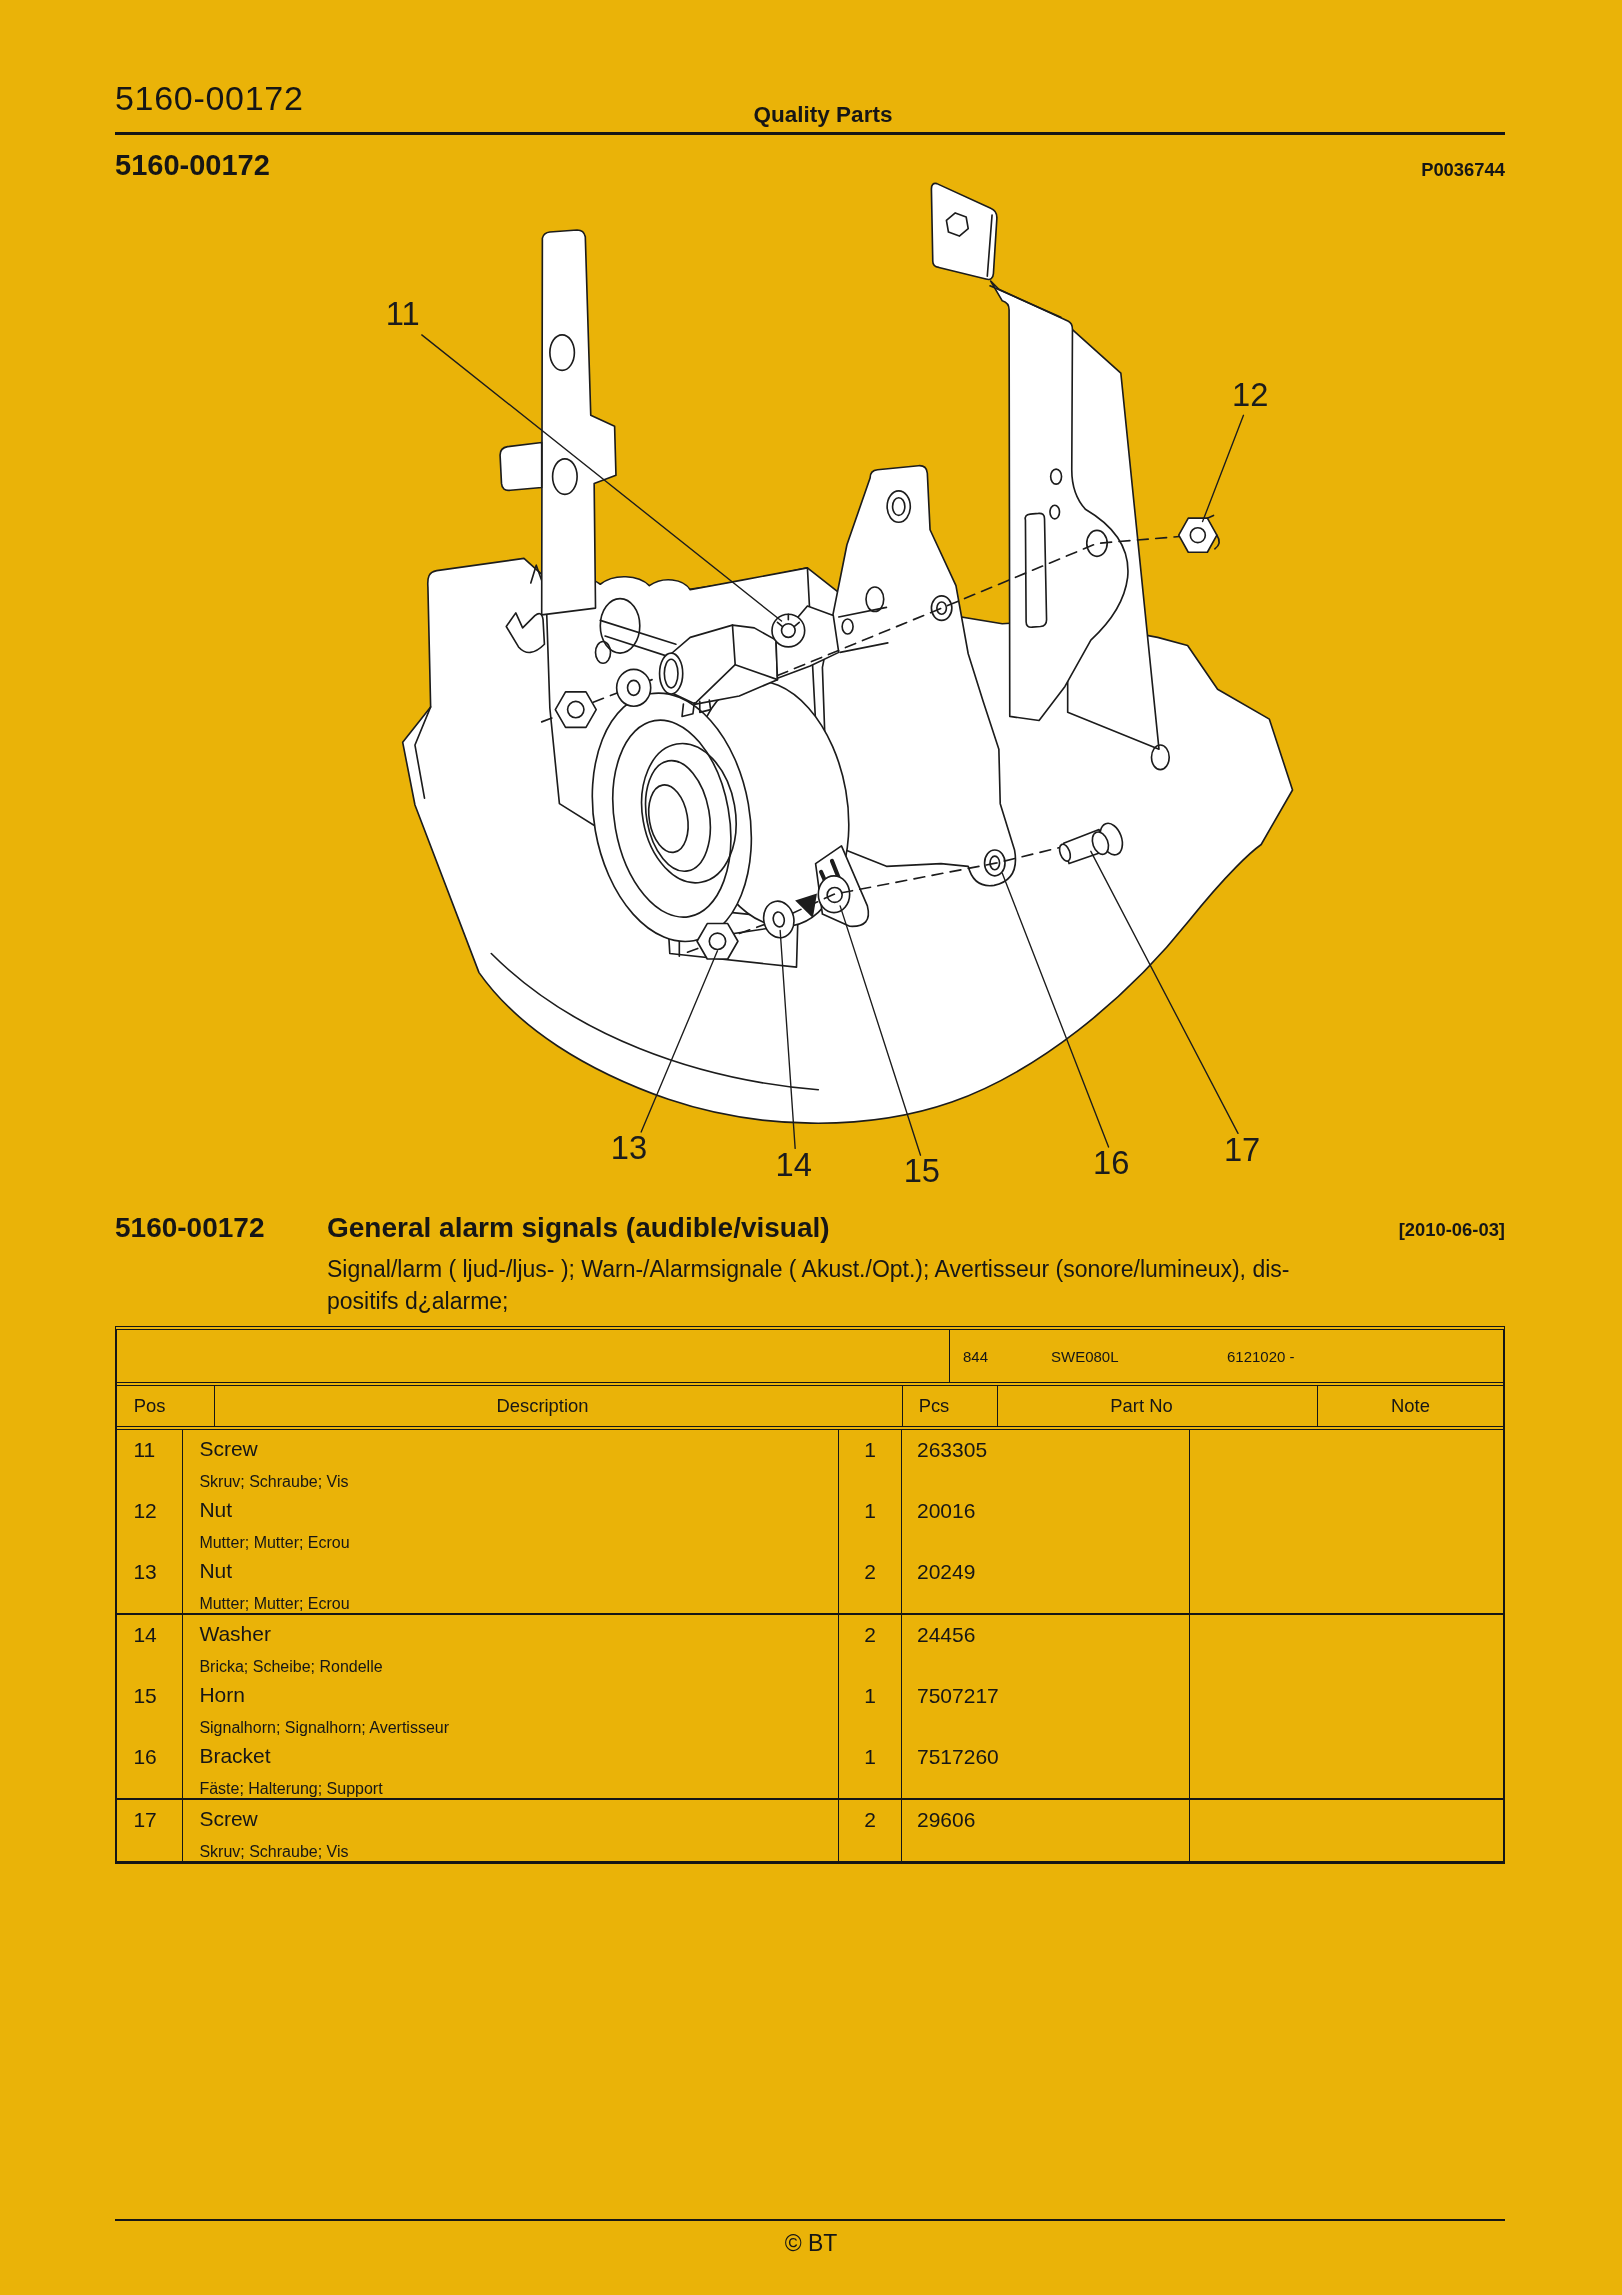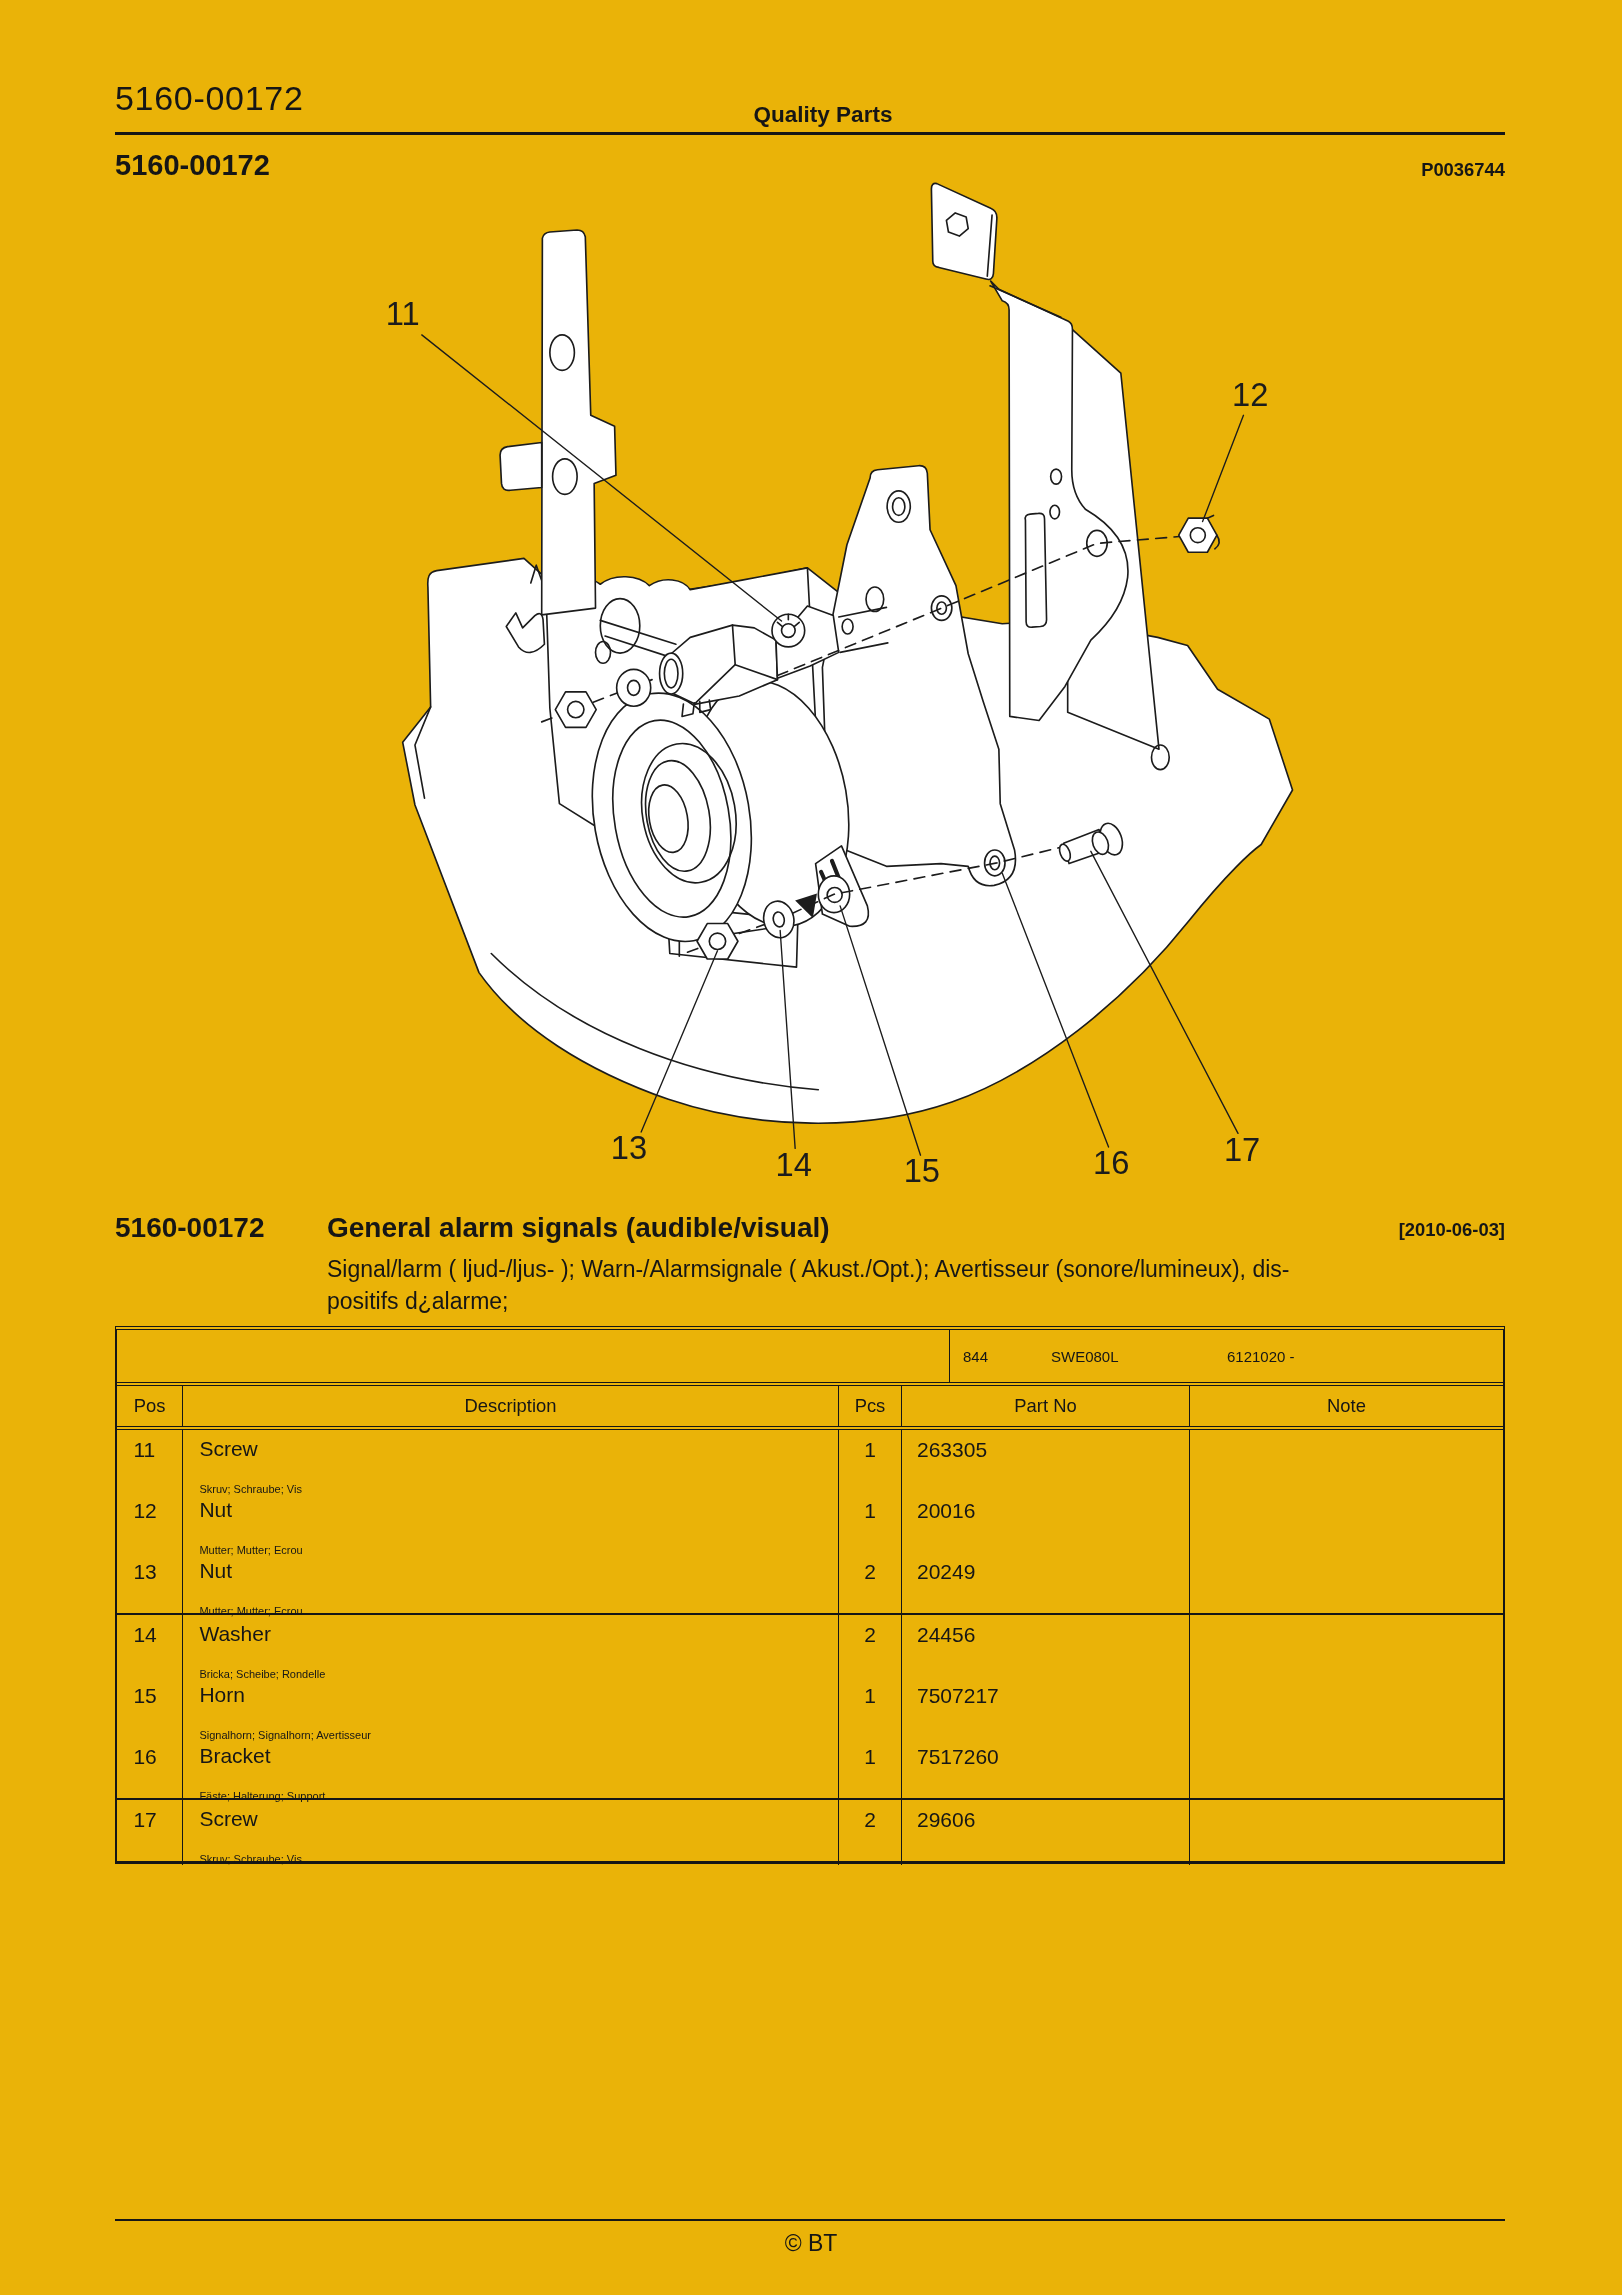--- a/index.html
+++ b/index.html
@@ -23,31 +23,31 @@
 
   
   .parts-table{left:115px;top:1326px;width:1390px;box-sizing:border-box;
                border-top:4.8px double #161616;border-bottom:3.4px solid #161616;
                border-left:2px solid #161616;border-right:2px solid #161616;}
   .band1{position:relative;height:52px;border-bottom:4.8px double #161616;font-size:15px;}
   .band1 .v-div{position:absolute;left:832px;top:0;bottom:0;width:1.4px;background:#161616;}
   .band1 .mh{position:absolute;top:50%;transform:translateY(-50%);}
   .mh-code{left:846px;} .mh-model{left:934px;} .mh-serial{left:1110px;}
   .band2{display:grid;grid-template-columns:65px 656px 63px 288px auto;height:40px;
-         border-bottom:4.8px double #161616;font-size:18.4px;}
+         border-bottom:4.8px double #161616;font-size:18.4px;gap:32px;}
   .band2 > div{display:flex;align-items:center;justify-content:center;height:100%;box-sizing:border-box;}
   .band2 > div + div{border-left:1.4px solid #161616;}
   .trow{display:grid;grid-template-columns:65px 656px 63px 288px auto;height:61px;}
   .trow > div{box-sizing:border-box;}
   .trow > div + div{border-left:1.4px solid #161616;}
   .trow.group-end{border-bottom:2.7px solid #161616;}
   .cell-pos{padding:8.2px 0 0 16.4px;font-size:21px;}
   .cell-desc{padding:6.8px 0 0 16.4px;}
   .cell-desc .main{font-size:21px;}
-  .cell-desc .sub{font-size:11px;margin-top:22px;}
+  .cell-desc .sub{font-size:16px;margin-top:12px;}
   .cell-pcs{padding-top:8.2px;text-align:center;font-size:21px;}
   .cell-part{padding:8.2px 0 0 15px;font-size:21px;}
   .cell-note{font-size:21px;}
 
   
   .footer-rule{left:115px;top:2219px;width:1390px;height:2px;background:#161616;}
   .footer-copy{left:0;width:1622px;top:2230px;text-align:center;font-size:23px;}
 
   
   .diagram{left:273px;top:170px;}

